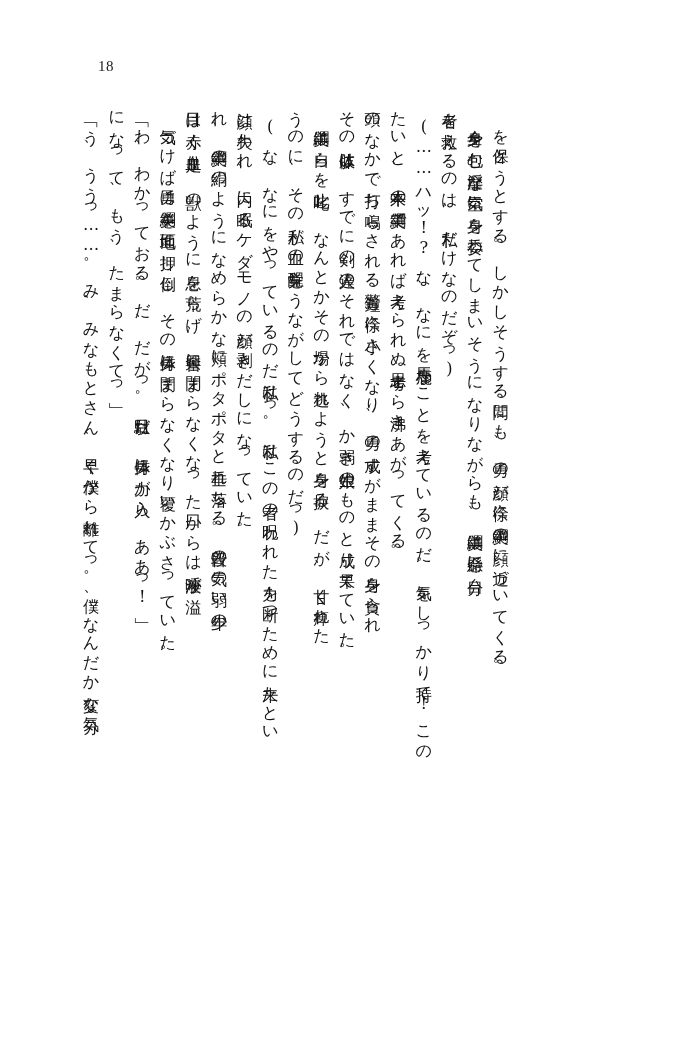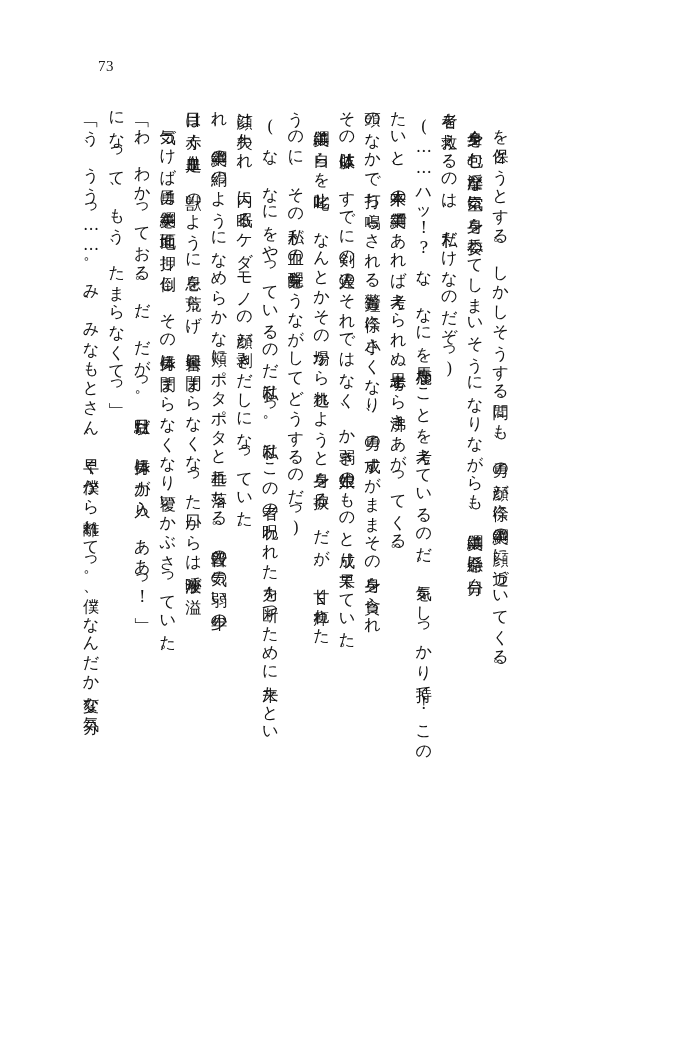--- a/index.html
+++ b/index.html
@@ -61,21 +61,21 @@
   .tcol.indent {
     padding-top: 17px;
     height: 843px;
   }
 </style>
 </head>
 <body>
 
 <div id="page">
 
-  <div id="page-number">73</div>
+  <div id="page-number">18</div>
 
   <div id="body-text">
     <div class="tcol indent">「う、ううっ……。み、みなもとさん、早く僕から離れてっ。僕、なんだか変な気分</div>
     <div class="tcol">になって、もう、たまらなくてっ」</div>
     <div class="tcol indent">「わ、わかっておる。だ、だがっ。駄目だ、身体に力が入ら、ああっ!」</div>
     <div class="tcol indent">気づけば勇は美綱を地面に押し倒し、その身体に閉まらなくなり覆いかぶさっていた。</div>
     <div class="tcol">目は赤く血走り、獣のように息を荒らげ、興奮に閉まらなくなった口からは唾液が溢</div>
     <div class="tcol">れ、美綱の絹のようになめらかな頬にポタポタと垂れ落ちる。普段の気の弱い少年の</div>
     <div class="tcol">顔は失われ、内に眠るケダモノの顔が剥きだしになっていた。</div>
     <div class="tcol indent">(な、なにをやっているのだ私はっ。私はこの者の呪われた力を断つために来たとい</div>

